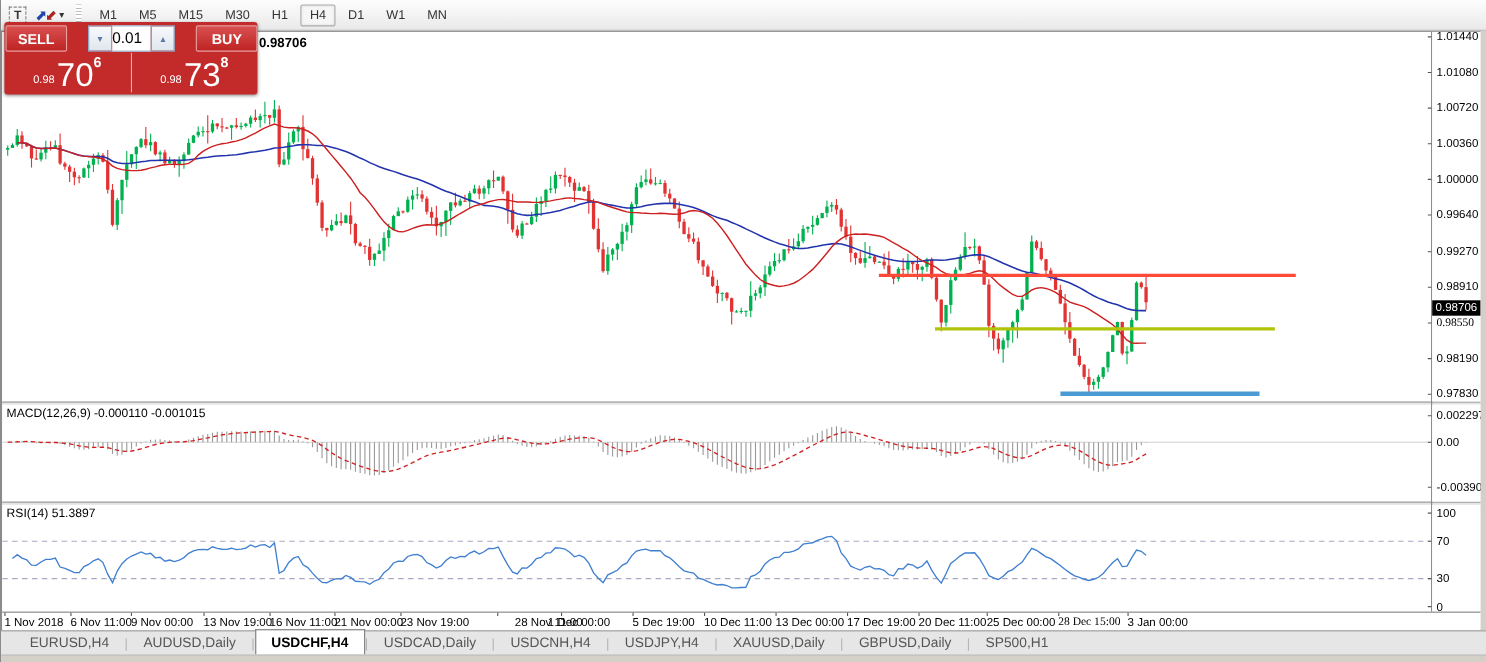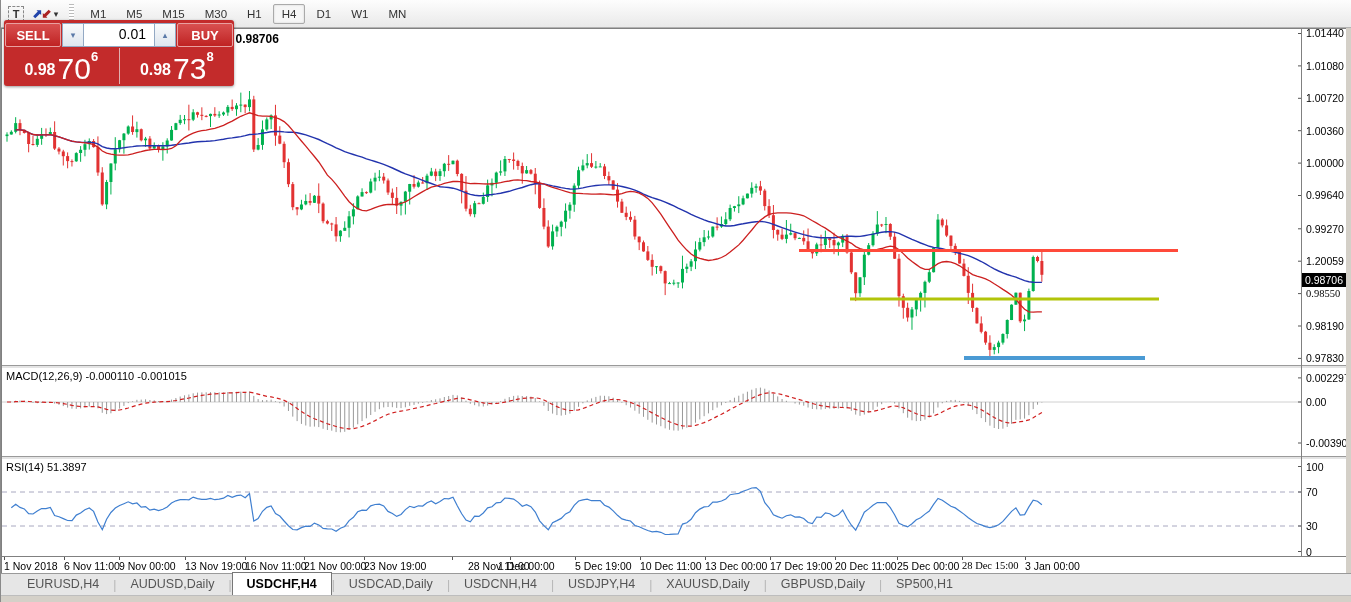--- a/index.html
+++ b/index.html
@@ -47,33 +47,33 @@
     font-size:10.5px; text-align:center; line-height:14px; }
   .right-strip { position:absolute; left:1345px; top:28px; width:6px; height:545px; background:#d4d0c8; }
 
   .pane-title { position:absolute; left:6px; top:3px; font-size:12px; font-weight:bold; color:#000;
     display:flex; gap:6px; align-items:baseline; z-index:5; }
   .ind-label { position:absolute; left:4px; top:2px; font-size:11px; color:#000; z-index:5; }
 
   
   .trade { position:absolute; left:3px; top:20px; width:230px; height:66px; background:#c32b2b;
     border-radius:3px; box-shadow:0 1px 3px rgba(0,0,0,.4); z-index:6; color:#fff; }
-  .trade-row1 { display:flex; height:28px; align-items:center; padding:2px 1px 0 1px; gap:1px; }
+  .trade-row1 { display:flex; height:28px; align-items:center; padding:2px 1px 0 1px; gap:19px; }
   .btn-sell,.btn-buy { flex:0 0 56px; height:24px; background:linear-gradient(#d95050,#bf2323);
     border:1px solid #e9a0a0; border-radius:2px; color:#fff; font-size:13px; font-weight:bold;
     display:flex; align-items:center; justify-content:center; cursor:pointer; }
   .lot-wrap { flex:1; display:flex; height:24px; }
   .spin { width:22px; background:linear-gradient(#f8fafc,#dfe6ee); border:1px solid #93a9c4;
     color:#5a7aa8; font-size:9px; display:flex; align-items:center; justify-content:center; cursor:pointer; }
   .lot-box { flex:1; background:#fff; border-top:1px solid #93a9c4; border-bottom:1px solid #93a9c4;
     color:#000; font-size:14px; text-align:right; padding:2px 8px 0 0; }
   .trade-prices { display:flex; height:36px; }
   .tp-cell { flex:1; display:flex; align-items:flex-end; justify-content:center; padding-bottom:3px; }
   .tp-cell.sell { border-right:1px solid #e0b0b0; }
-  .tp-small { font-size:16px; font-weight:bold; margin-right:2px; line-height:1; padding-bottom:3px; }
+  .tp-small { font-size:10px; font-weight:normal; margin-right:2px; line-height:1; padding-bottom:3px; }
   .tp-big { font-size:30px; font-weight:normal; line-height:.85; }
   .tp-sup { font-size:13px; font-weight:bold; line-height:1; align-self:flex-start; margin-top:2px; }
 
   
   .tabsbar { position:absolute; left:0; top:573px; width:1351px; height:22px; background:#e6e6e6;
     border-top:1px solid #9a9a9a; display:flex; align-items:flex-end; padding-left:12px; }
   .tab { font-size:12.5px; color:#555; padding:3px 14px 4px 14px; cursor:pointer; white-space:nowrap; }
   .tab.active { background:#fff; color:#000; font-weight:bold; border:1px solid #777; border-bottom:none;
     padding-top:4px; }
   .tab-sep { color:#b5b5b5; align-self:center; font-size:12px; }
@@ -892,21 +892,21 @@
     <div class="axis-sep"></div>
 
     <div class="axis-col ax-price" id="ax-price">
         <div class="ax-label" style="top: -2px;">1.01440</div>
         <div class="ax-label" style="top: 31px;">1.01080</div>
         <div class="ax-label" style="top: 63px;">1.00720</div>
         <div class="ax-label" style="top: 96px;">1.00360</div>
         <div class="ax-label" style="top: 128px;">1.00000</div>
         <div class="ax-label" style="top: 160px;">0.99640</div>
         <div class="ax-label" style="top: 194px;">0.99270</div>
-        <div class="ax-label" style="top: 226px;">1.20059</div>
+        <div class="ax-label" style="top: 226px;">0.98910</div>
         <div class="ax-label" style="top: 259px; font-family: Liberation Serif, serif;">0.98550</div>
         <div class="ax-label" style="top: 291px;">0.98190</div>
         <div class="ax-label" style="top: 323px;">0.97830</div>
         <div class="cur-badge" style="top: 244px;">0.98706</div>
       </div>
     <div class="axis-col ax-macd" id="ax-macd">
         <div class="ax-label" style="top: 4px;">0.002297</div>
         <div class="ax-label" style="top: 28px;">0.00</div>
         <div class="ax-label" style="top: 69px;">-0.003904</div>
       </div>

